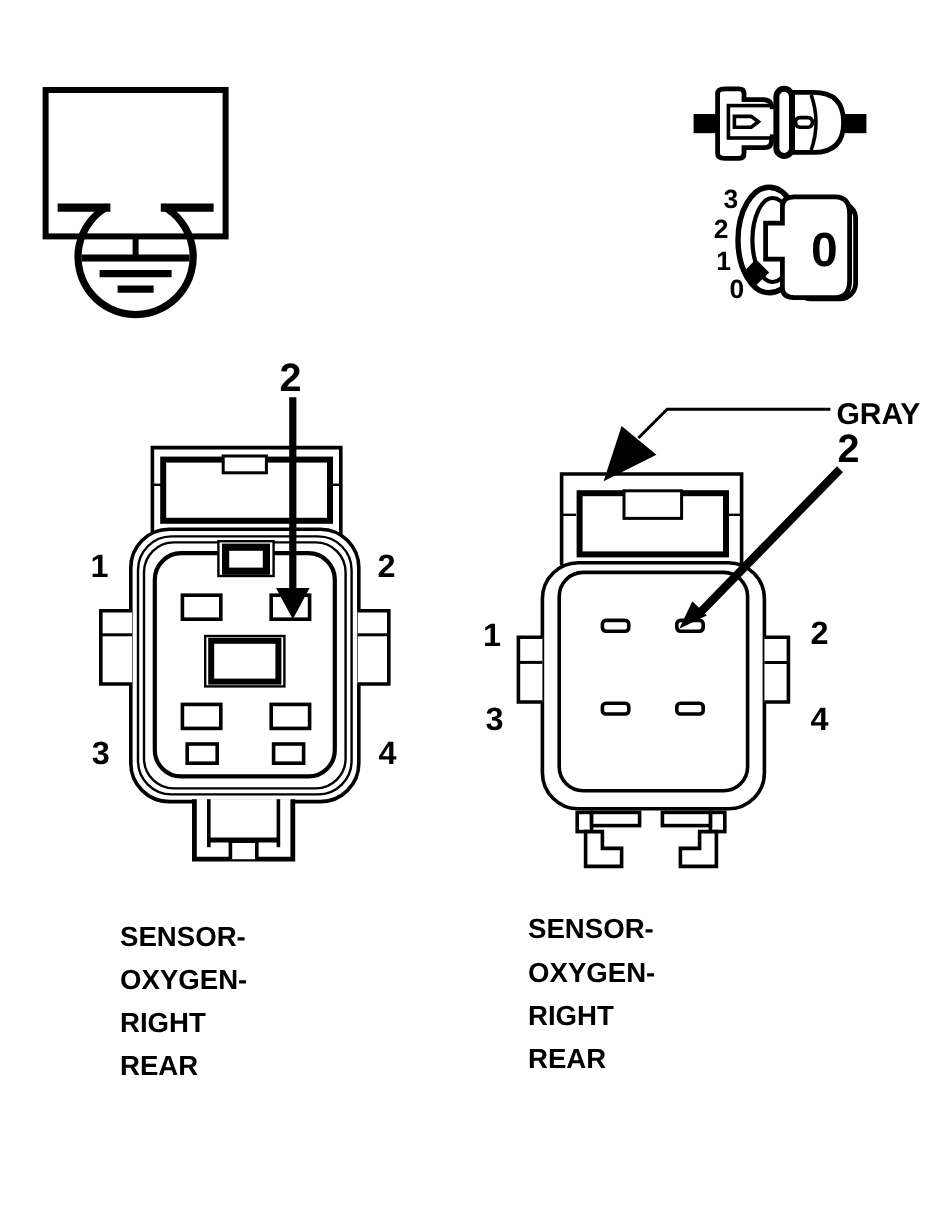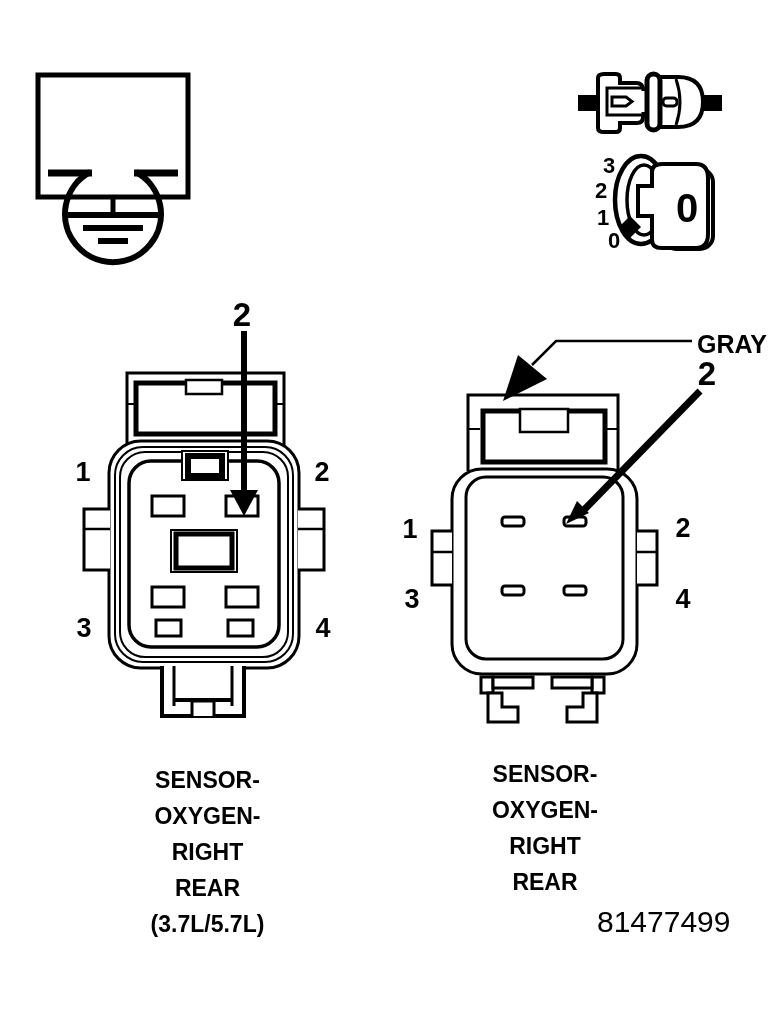--- a/index.html
+++ b/index.html
@@ -5,21 +5,21 @@
   html,body{margin:0;padding:0;background:#ffffff;}
   .page{position:relative;width:771px;height:1013px;background:#ffffff;overflow:hidden;
         font-family:"Liberation Sans",sans-serif;color:#000;}
   svg.canvas{position:absolute;left:0;top:0;}
   svg text{fill:#000;stroke:none;font-family:"Liberation Sans",sans-serif;}
   .num{font-size:27px;font-weight:bold;}
   .callout{font-size:33px;font-weight:bold;}
   .graytxt{font-size:25px;font-weight:bold;}
   .dialnum{font-size:22px;font-weight:bold;}
   .keynum{font-size:40px;font-weight:bold;}
-  .caption{position:absolute;text-align:center;font-weight:bold;font-size:23px;line-height:36px;}
+  .caption{position:absolute;text-align:left;font-weight:bold;font-size:23px;line-height:36px;}
   .caption div{white-space:nowrap;}
   .partnum{position:absolute;font-size:30px;font-weight:normal;line-height:33px;white-space:nowrap;}
 </style>
 </head>
 <body>
 
 <div class="page">
 
 <svg class="canvas" width="771" height="1013" viewBox="0 0 771 1013">
 
@@ -148,25 +148,23 @@
     <line x1="700" y1="391" x2="582" y2="512" stroke="#000" stroke-width="7"></line>
     <polygon points="566,524 589,513 577,501" fill="#000"></polygon>
   </g>
 </svg>
 
 <div class="caption" style="left:100px;top:762px;width:215px;">
   <div>SENSOR-</div>
   <div>OXYGEN-</div>
   <div>RIGHT</div>
   <div>REAR</div>
-  <div>(3.7L/5.7L)</div>
 </div>
 
 <div class="caption" style="left:440px;top:756px;width:210px;">
   <div>SENSOR-</div>
   <div>OXYGEN-</div>
   <div>RIGHT</div>
   <div>REAR</div>
 </div>
 
-<span class="partnum" style="left:597px;top:905px;">81477499</span>
 
 </div>
 
 </body></html>

